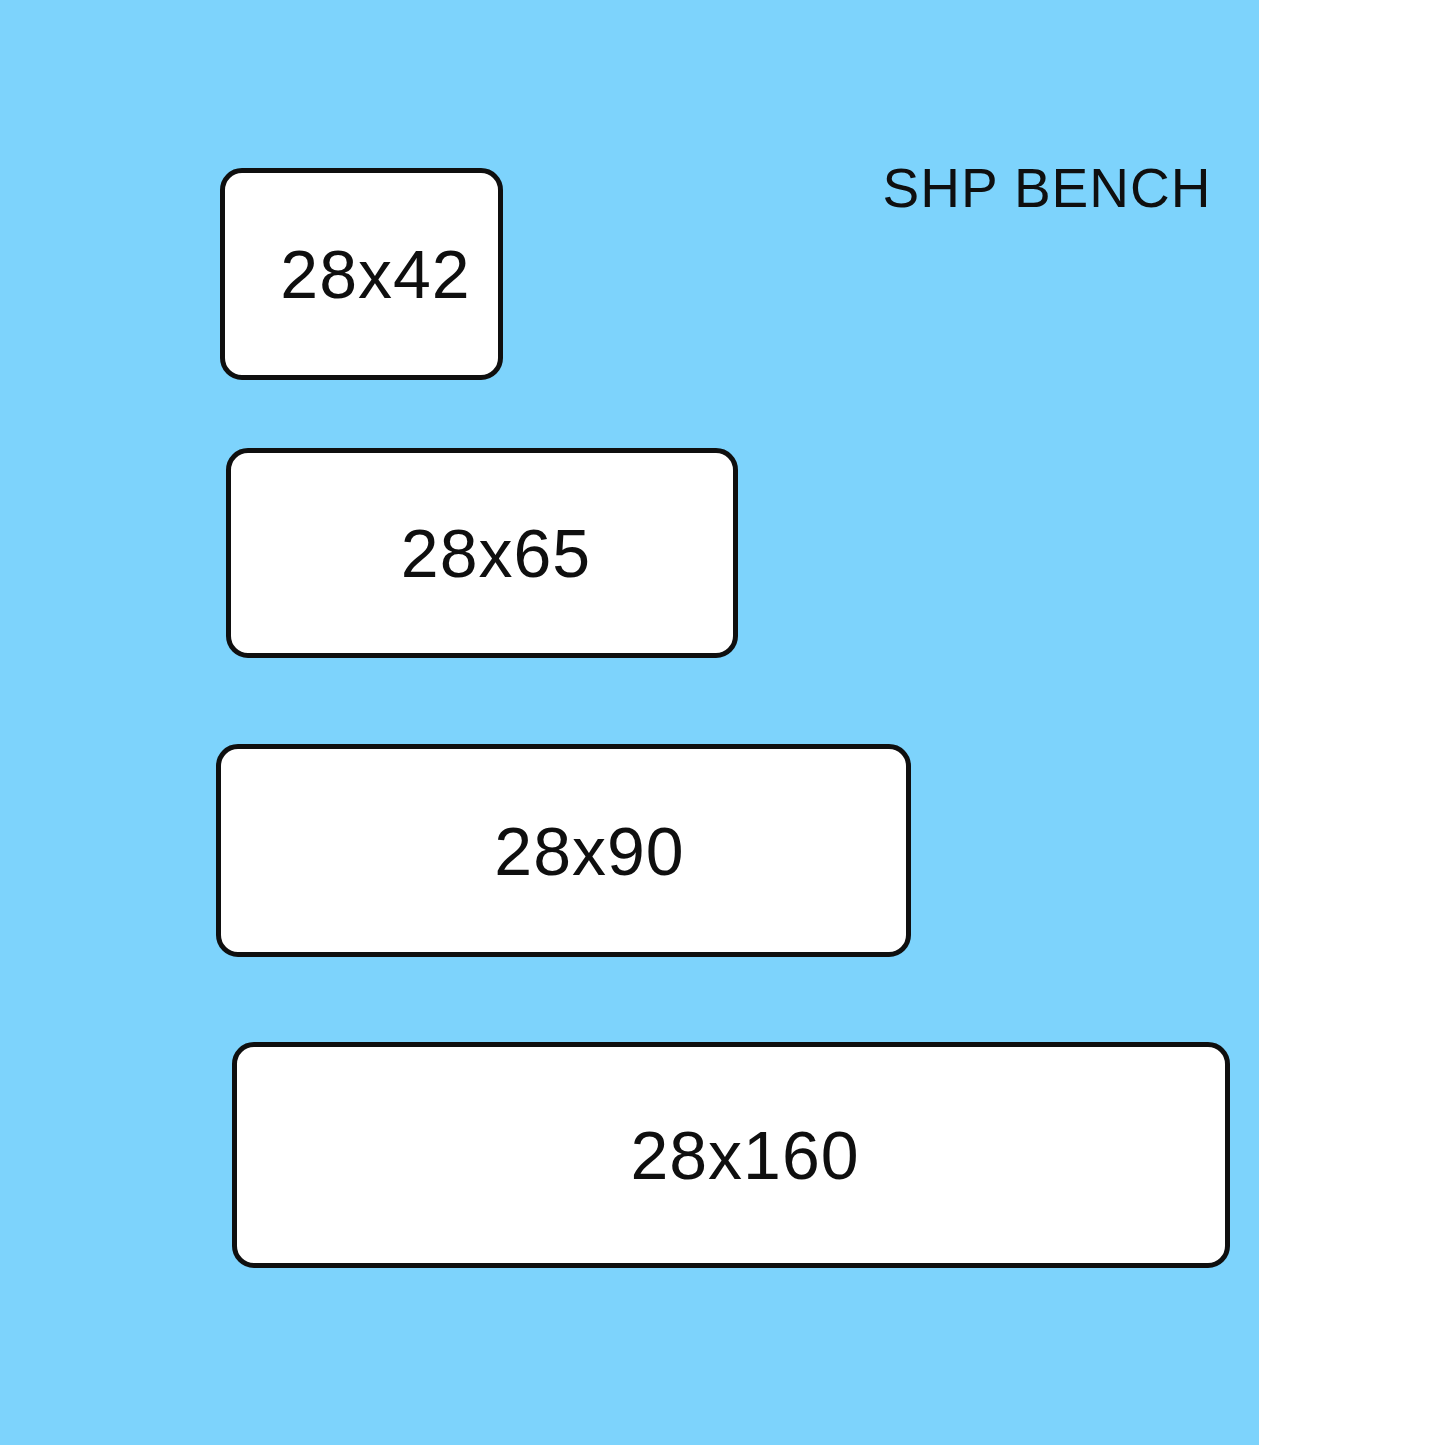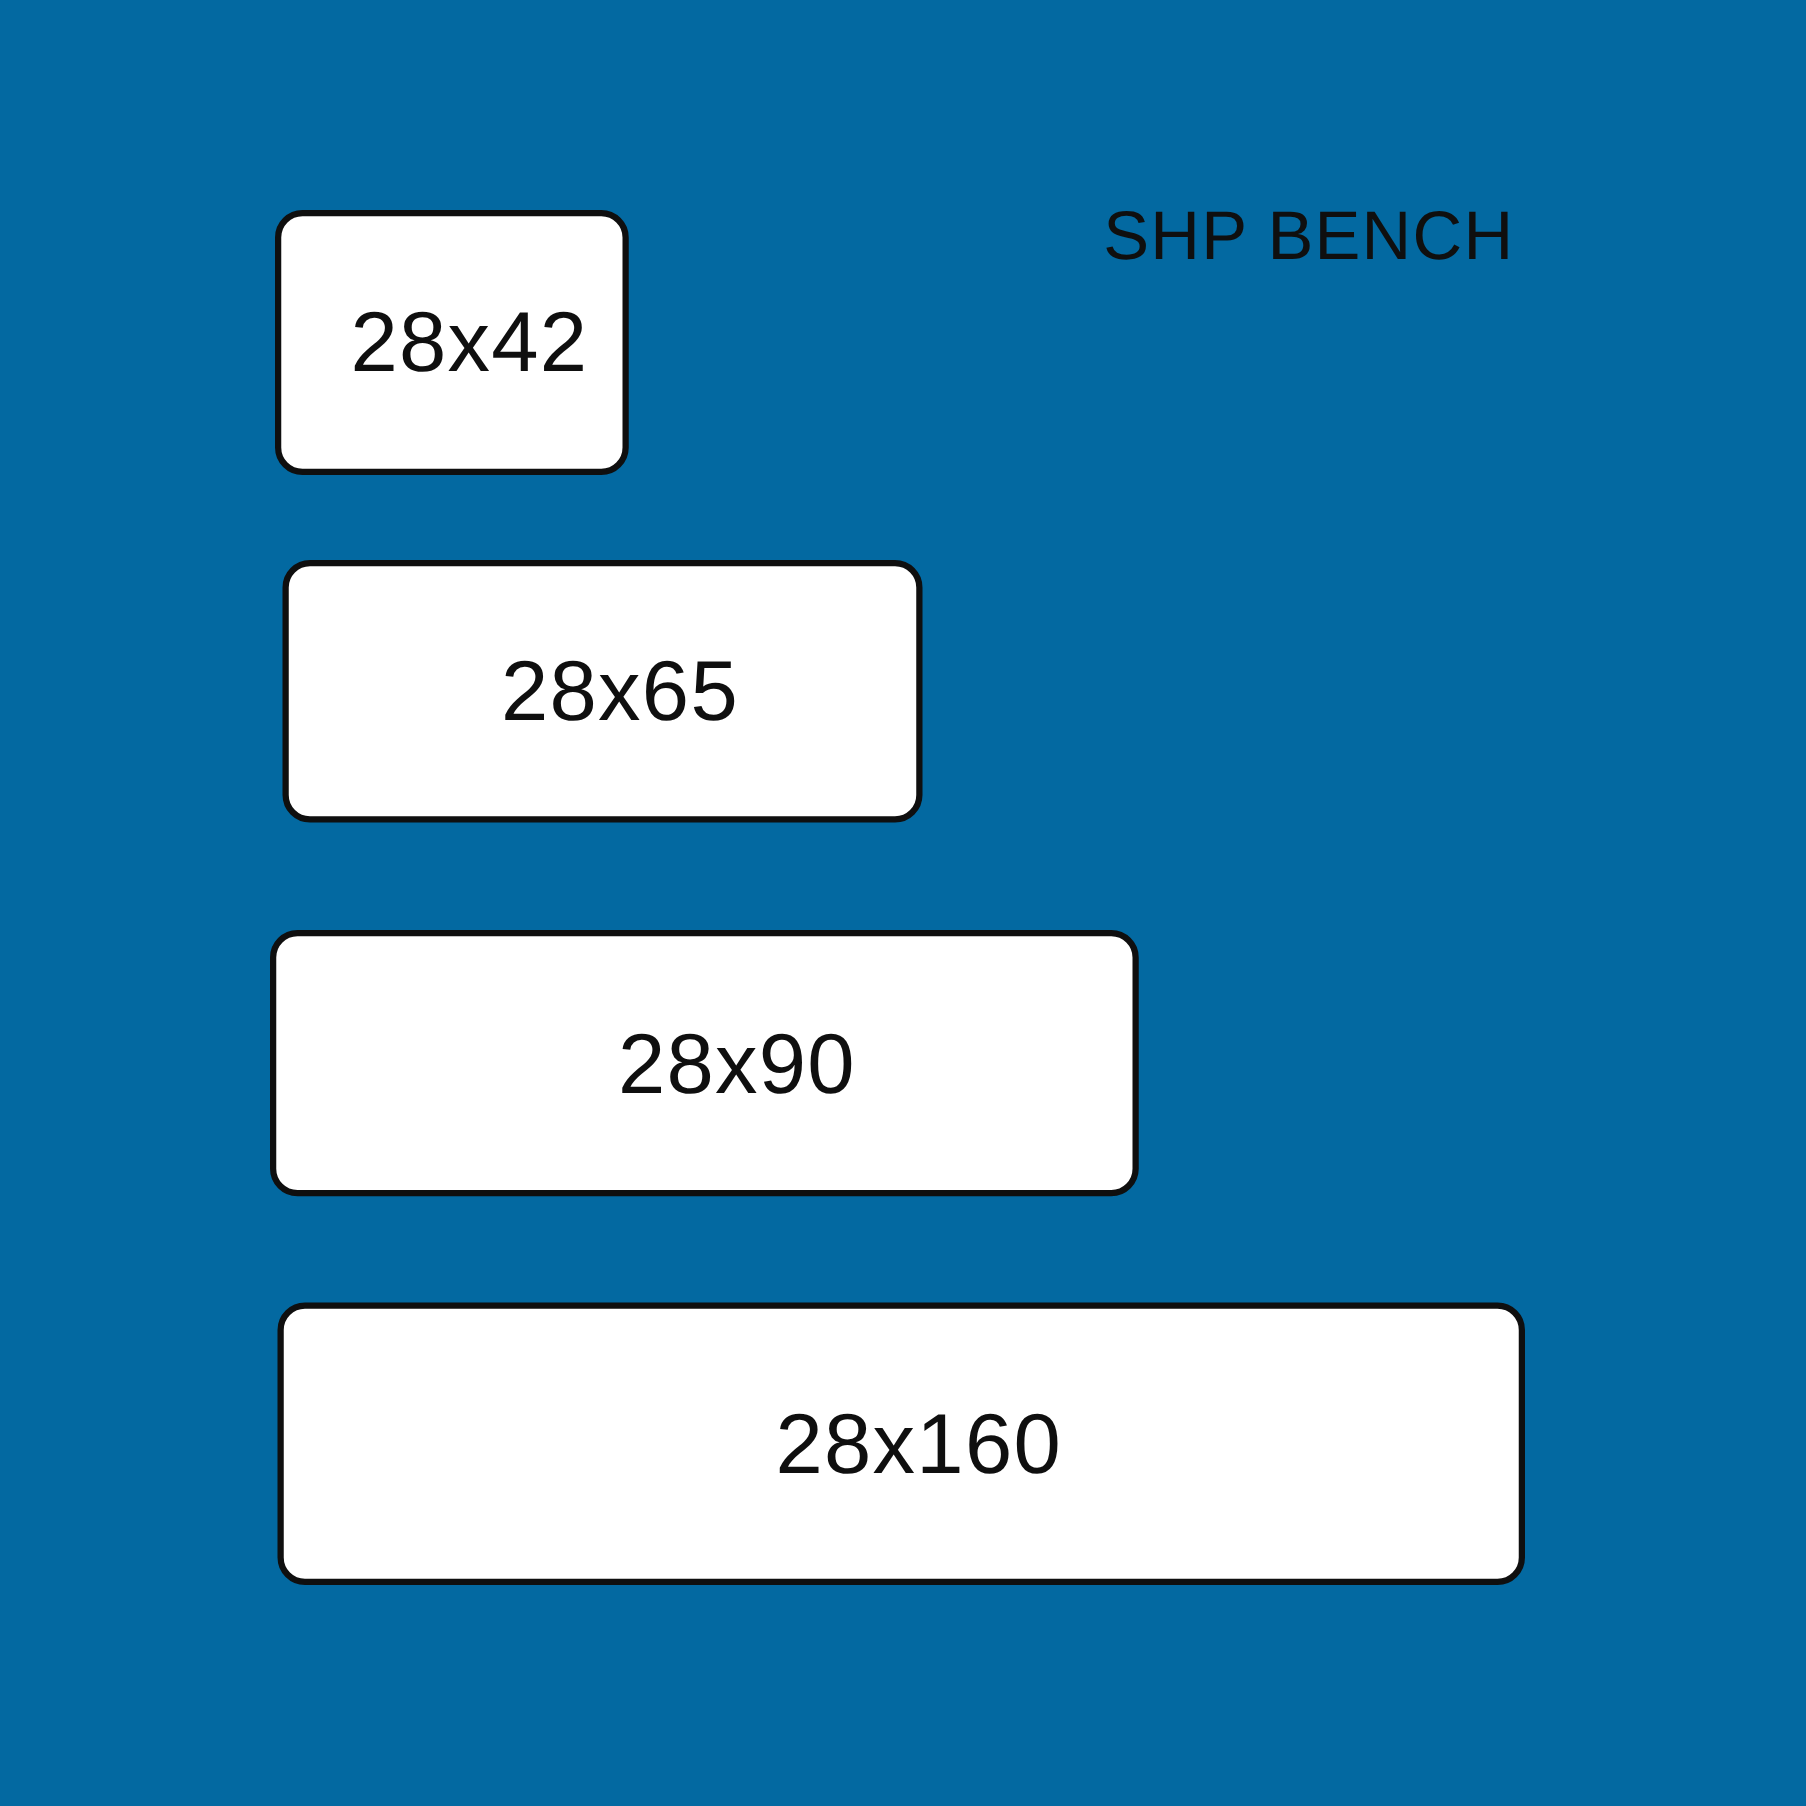--- a/index.html
+++ b/index.html
@@ -2,23 +2,23 @@
 <html><head>
 <meta charset="utf-8">
 <style>
   html, body {
     margin: 0;
     padding: 0;
     background: #ffffff;
   }
   #canvas {
     position: relative;
-    width: 1445px;
+    width: 1259px;
     height: 1445px;
-    background: #0369a1;
+    background: #7dd3fc;
     font-family: "Liberation Sans", sans-serif;
     overflow: hidden;
   }
   .diagram-title {
     position: absolute;
     left: 847px;
     top: 148px;
     width: 400px;
     text-align: center;
     font-size: 55px;
@@ -57,18 +57,18 @@
   <div id="boards-layer">
       <div class="board" style="left: 220px; top: 168px; width: 283px; height: 212px; border-color: rgb(15, 15, 15);">
         <span class="board-label">28x42</span>
       </div>
       <div class="board" style="left: 214px; top: 448px; width: 512px; height: 210px; border-color: rgb(15, 15, 15); margin-left: 12px;">
         <span class="board-label">28x65</span>
       </div>
       <div class="board" style="left: 216px; top: 744px; width: 695px; height: 213px; border-color: rgb(15, 15, 15); padding-left: 24px;">
         <span class="board-label">28x90</span>
       </div>
-      <div class="board" style="left: 222px; top: 1042px; width: 998px; height: 226px; border-color: rgb(15, 15, 15);">
+      <div class="board" style="left: 232px; top: 1042px; width: 998px; height: 226px; border-color: rgb(15, 15, 15);">
         <span class="board-label">28x160</span>
       </div>
     </div>
 
 </div>
 
 </body></html>

